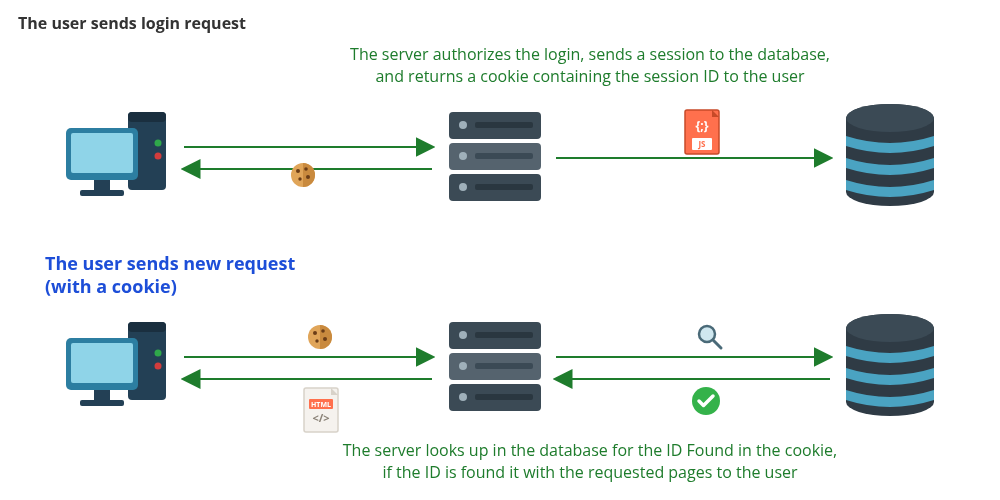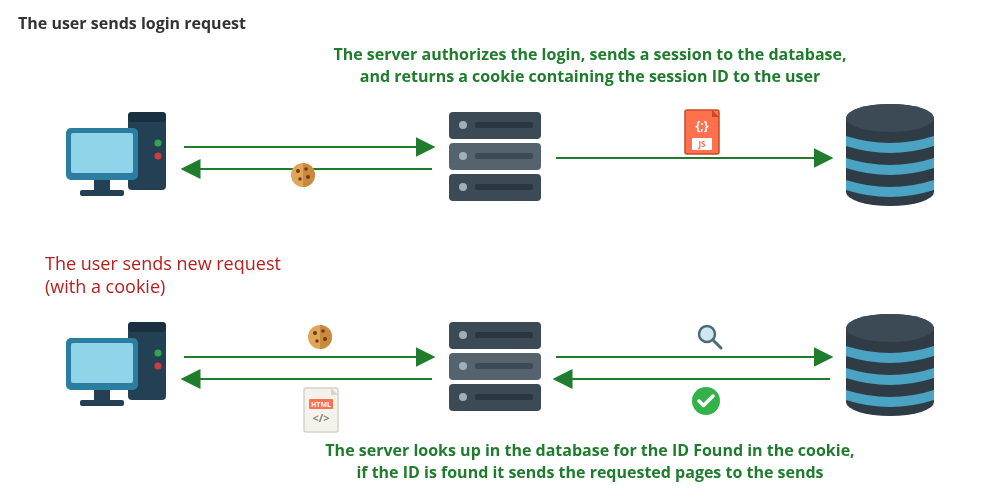--- a/index.html
+++ b/index.html
@@ -15,31 +15,31 @@
   }
   .heading {
     position: absolute;
     font-size: 16px;
     font-weight: 700;
     color: #333;
   }
   .explain {
     position: absolute;
     font-size: 16px;
-    font-weight: 700;
+    font-weight: 400;
     color: #1e7c2c;
     text-align: center;
     line-height: 1.35;
     width: 620px;
   }
   .sub-heading {
     position: absolute;
     font-size: 18px;
-    font-weight: 400;
-    color: #b91c1c;
+    font-weight: 700;
+    color: #1d4ed8;
     text-align: center;
     line-height: 1.3;
   }
   svg.arrow {
     position: absolute;
     overflow: visible;
   }
   .node {
     position: absolute;
   }
@@ -52,21 +52,21 @@
 
 <div class="heading" style="left:18px; top:12px;">The user sends login request</div>
 
 <div class="explain" style="left:280px; top:44px; white-space:pre-line;">The server authorizes the login, sends a session to the database,
 and returns a cookie containing the session ID to the user</div>
 
 <div class="sub-heading" style="left:45px; top:252px; white-space:pre-line; width:260px; text-align:left;">The user sends new request
 (with a cookie)</div>
 
 <div class="explain" style="left:280px; top:440px; white-space:pre-line;">The server looks up in the database for the ID Found in the cookie,
-if the ID is found it sends the requested pages to the sends</div>
+if the ID is found it with the requested pages to the user</div>
 
 <svg width="0" height="0" style="position:absolute">
   <defs>
     <marker id="arrR" viewBox="0 0 12 12" refX="10" refY="6" markerWidth="9" markerHeight="9" orient="auto">
       <path d="M0,0 L12,6 L0,12 z" fill="#1e7c2c"></path>
     </marker>
     <marker id="arrL" viewBox="0 0 12 12" refX="2" refY="6" markerWidth="9" markerHeight="9" orient="auto">
       <path d="M12,0 L0,6 L12,12 z" fill="#1e7c2c"></path>
     </marker>
   </defs>

